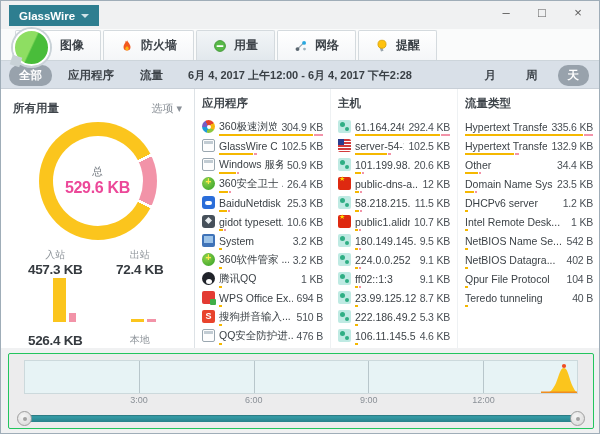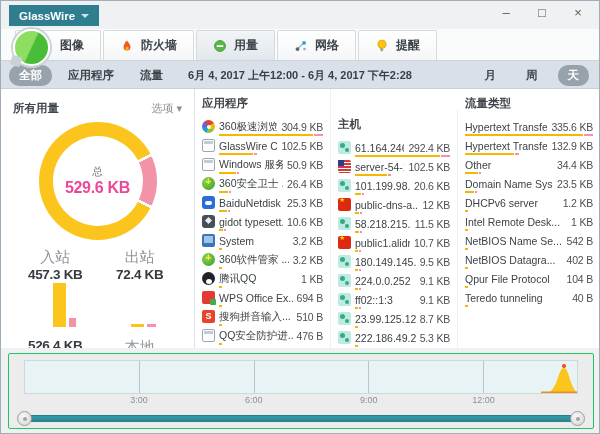--- a/index.html
+++ b/index.html
@@ -49,32 +49,32 @@
   .options { font-weight:normal; font-size:11px; color:#8a9097; display:flex; align-items:center; gap:3px; }
   .donut { width:118px; height:118px; border-radius:50%; margin:6px auto 0 auto; position:relative; }
   .donut-hole {
     position:absolute; left:14px; top:14px; width:90px; height:90px; border-radius:50%; background:#fff;
     display:flex; flex-direction:column; align-items:center; justify-content:center;
   }
   .donut-total-label { font-size:10.5px; color:#6c737a; }
   .donut-total-value { font-size:16px; font-weight:bold; color:#ec4899; letter-spacing:-0.3px; }
   .stats { display:flex; margin-top:8px; }
   .stat { width:50%; text-align:center; }
-  .stat .sl { font-size:15px; color:#8f959b; }
+  .stat .sl { font-size:10px; color:#8f959b; }
   .stat .sv { font-size:13.5px; font-weight:bold; color:#363b40; letter-spacing:-0.3px; }
   .bars { position:relative; height:48px; }
   .bar { position:absolute; bottom:3px; }
   .bar-ext-y   { left:40px;  width:13px; height:44px; background:#fbc51d; }
   .bar-ext-p   { left:56px;  width:7px;  height:9px;  background:#f293a8; }
   .bar-local-y { left:118px; width:13px; height:3px;  background:#fbc51d; }
   .bar-local-p { left:134px; width:9px;  height:3px;  background:#f293a8; }
   
   .listcol { position:absolute; top:0; height:100%; padding:7px 7px 0 7px; }
   .col-apps  { left:194px; width:136px; border-right:1px solid #eef1f3; }
-  .col-hosts { left:330px; width:127px; border-right:1px solid #eef1f3;margin-top:21px; }
+  .col-hosts { left:330px; width:127px; border-right:1px solid #eef1f3; }
   .col-types { left:457px; width:142px; }
   .colhead { font-size:11.5px; font-weight:bold; color:#3f454b; margin-bottom:6px; }
   .row { position:relative; height:19px; display:flex; align-items:center; gap:4px; font-size:10.5px; }
   .nm { flex:1; white-space:nowrap; overflow:hidden; color:#3c4247; }
   .val { flex:none; color:#4a5056; letter-spacing:-0.2px; }
   .u { position:absolute; left:17px; right:0; bottom:0; height:2px; font-size:0; white-space:nowrap; }
   .row.noicon .u { left:0; }
   .uy { display:inline-block; height:2px; background:#f5b800; }
   .up { display:inline-block; height:2px; background:#f293a8; margin-left:1px; }
   

